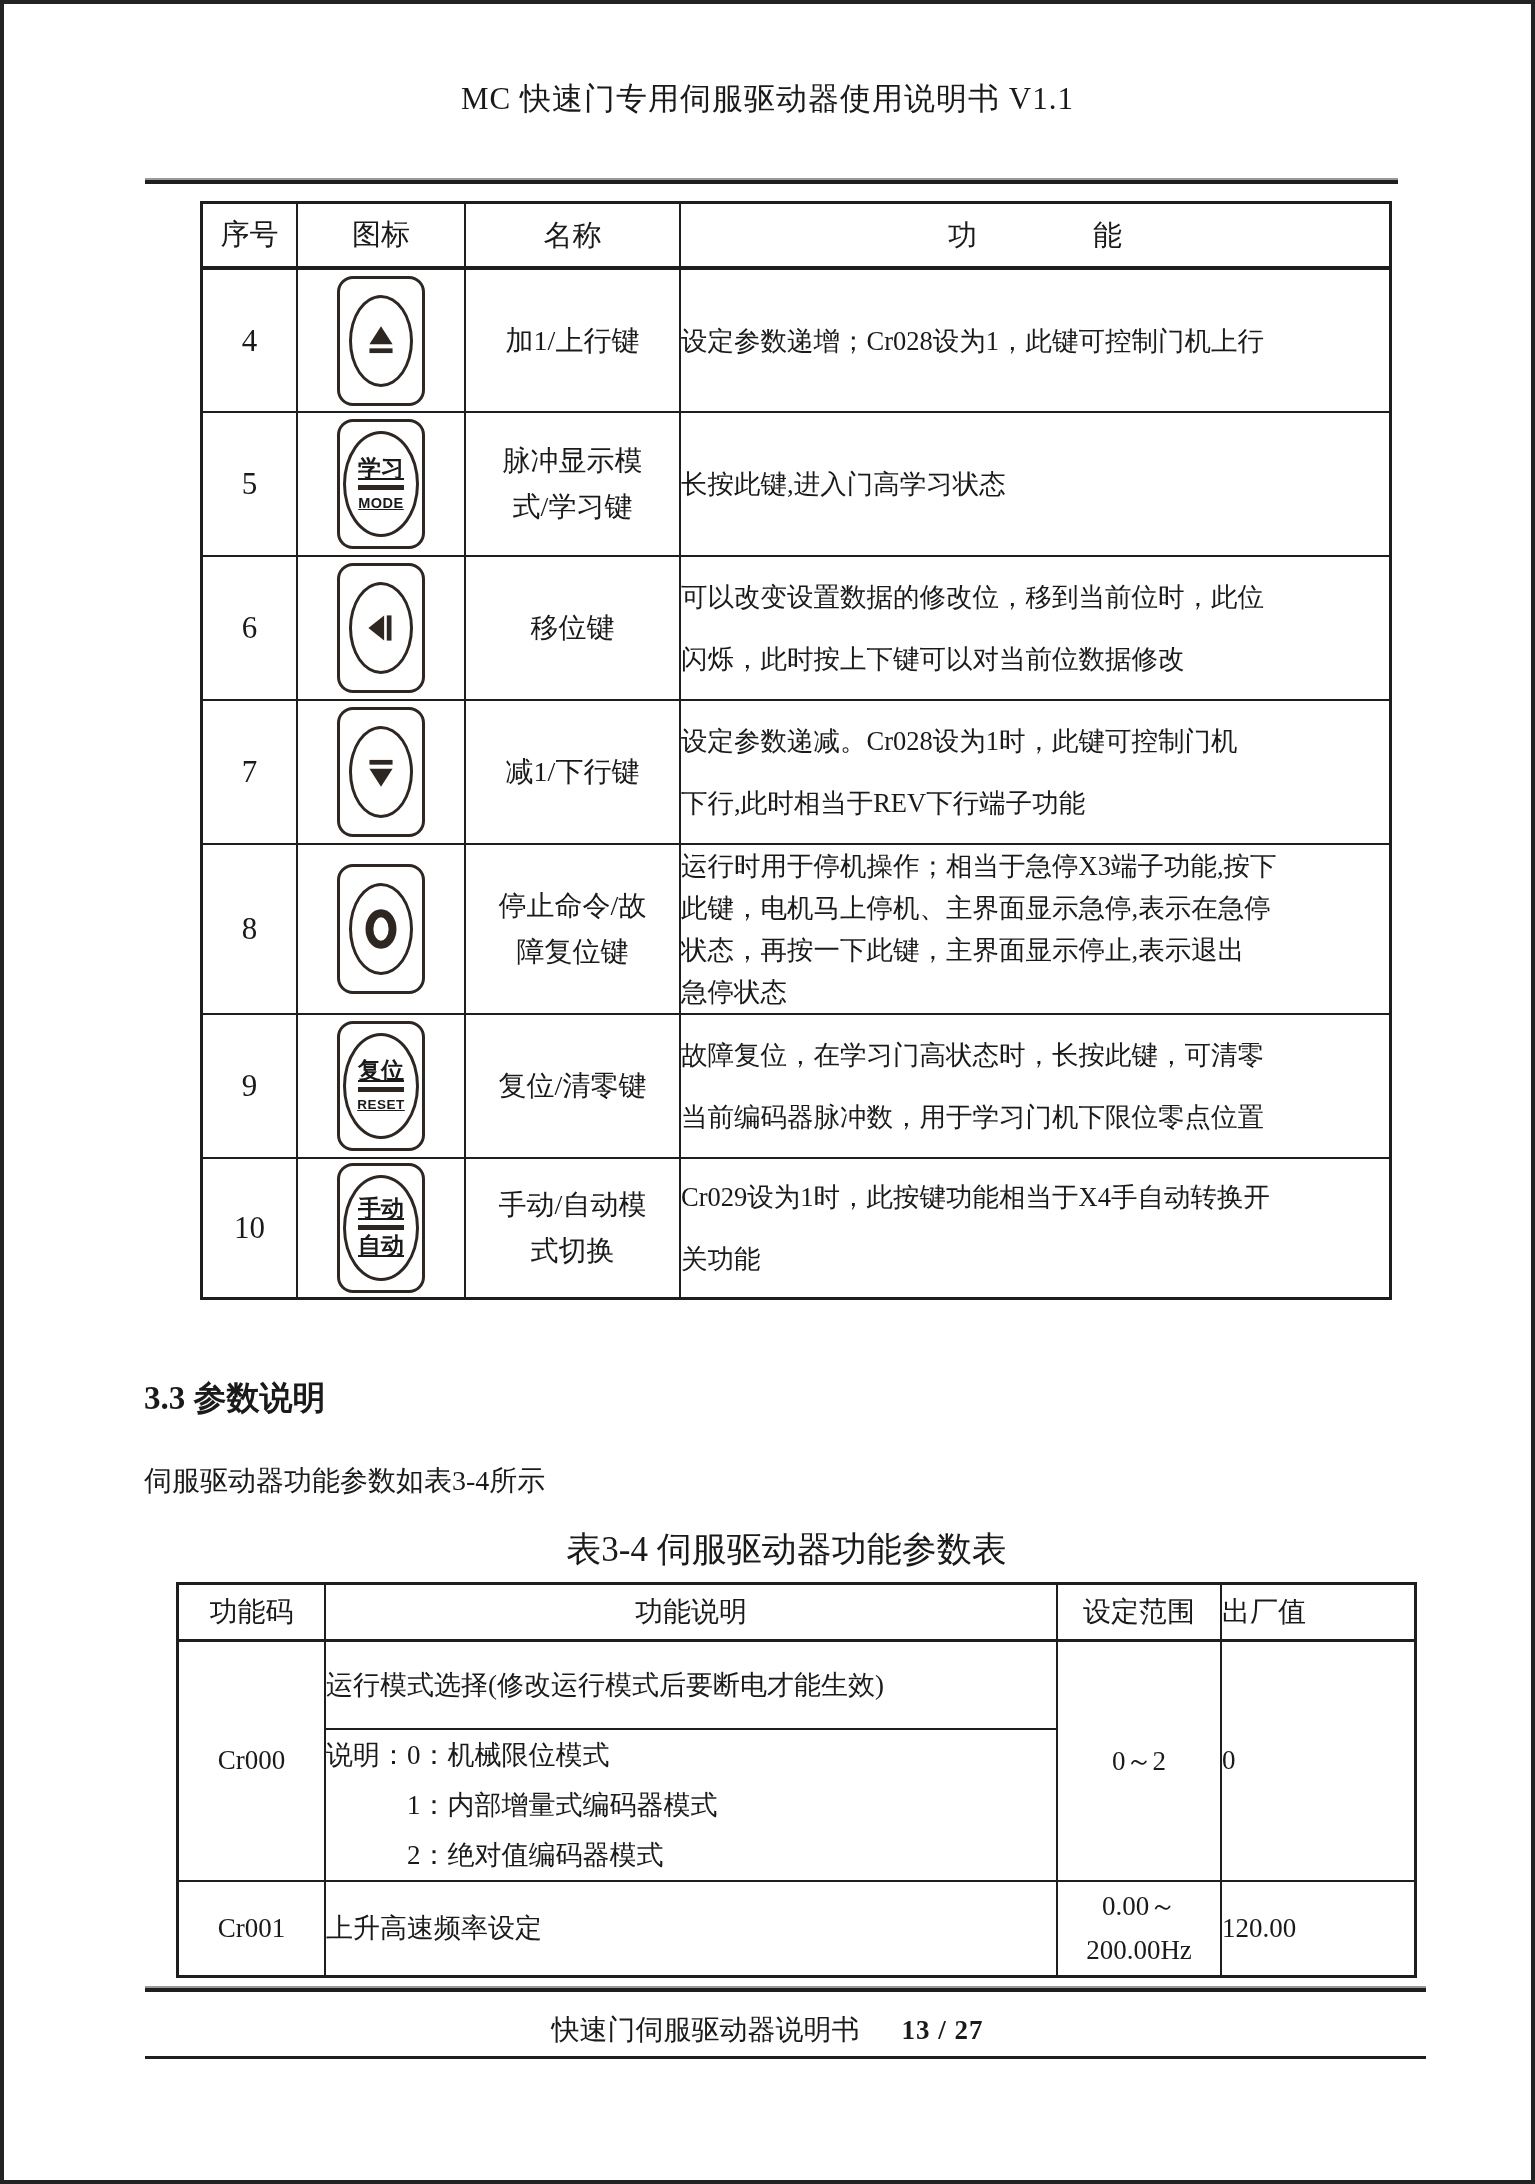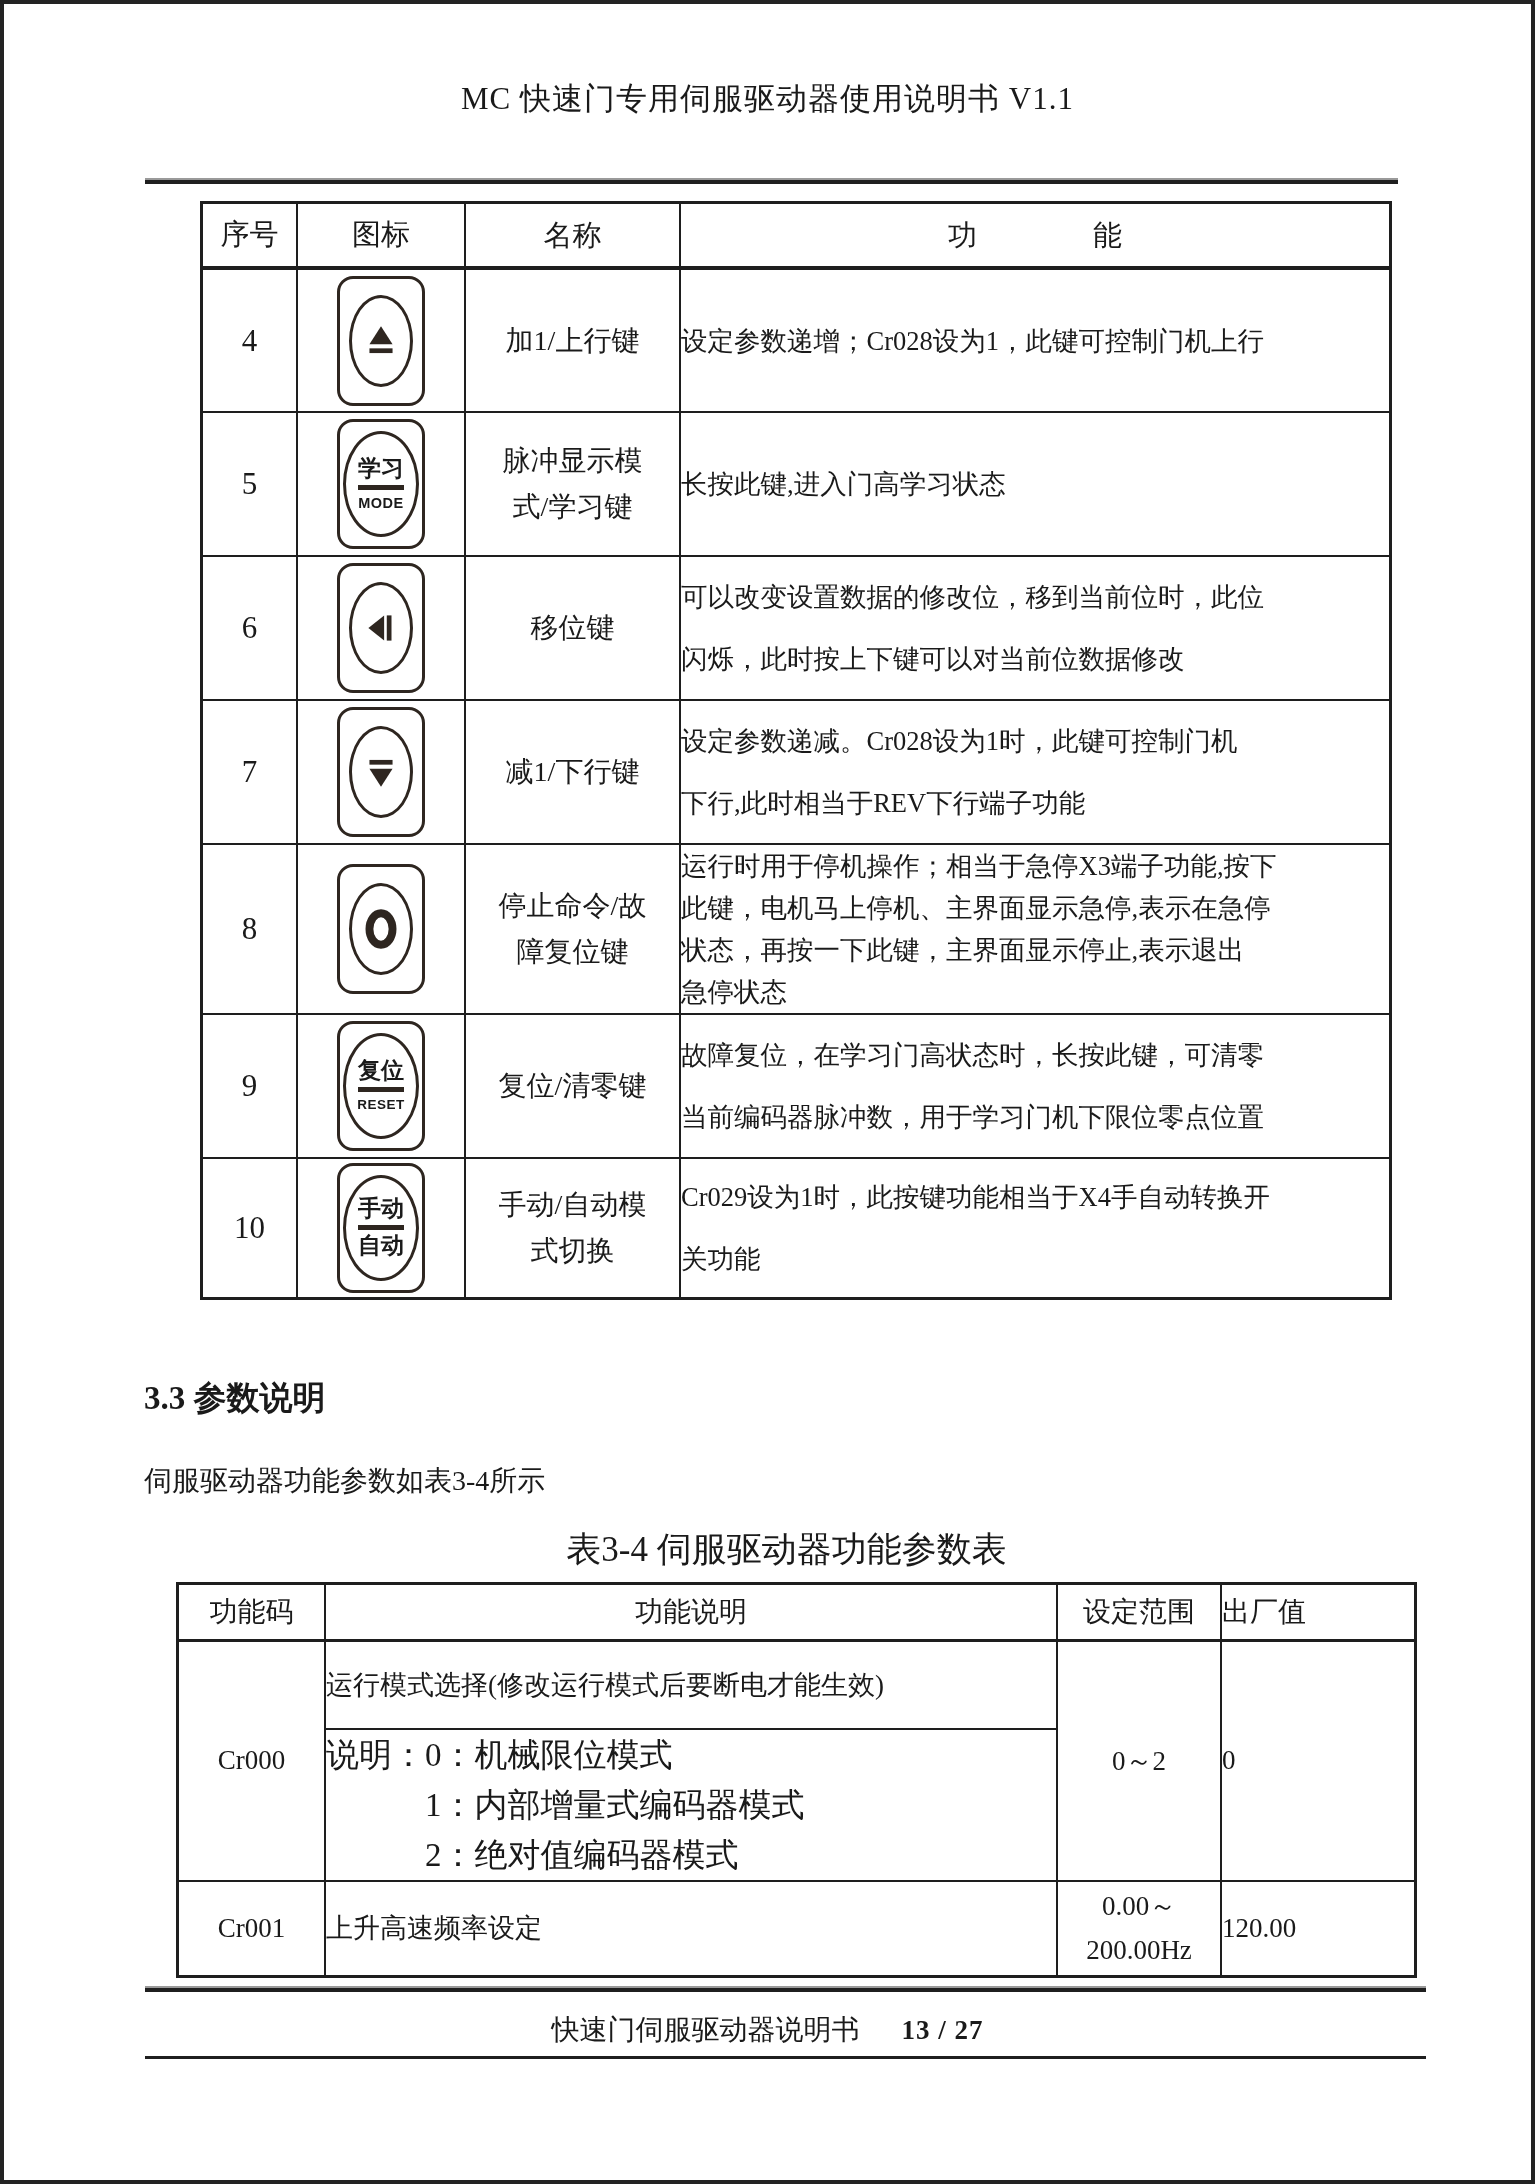--- a/index.html
+++ b/index.html
@@ -16,21 +16,21 @@
   .t1 .hdr th{height:62px;font-size:29px;font-weight:normal;border-bottom:4px solid #1e1e1e;}
   .c-no{width:93px;text-align:center;font-size:31px;}
   .c-icon{width:166px;text-align:center;}
   .c-name{width:213px;text-align:center;font-size:28px;line-height:46px;white-space:pre-line;}
   .c-func{width:708px;text-align:left;font-size:26.5px;line-height:62px;white-space:pre-line;padding:6px 12px 6px 14px;}
   .r{height:144px;}
   .r8{height:170px;}
   .r8 .c-func{line-height:42px;}
   .r10{height:140px;}
   
-  .keycap{width:82px;height:124px;border:3.5px solid #2e2620;border-radius:16px;margin:0 auto;display:flex;align-items:center;justify-content:center;background:#fff;}
+  .keycap{width:82px;height:124px;border:3.5px solid #2e2620;border-radius:16px;margin:0 auto;display:flex;align-items:center;justify-content:center;background:#fff;text-decoration:underline;}
   .oval{width:58px;height:86px;border:3.5px solid #2e2620;border-radius:50%;display:flex;align-items:center;justify-content:center;}
   .oval svg{width:42px;height:42px;fill:#2e2620;display:block;}
   .oval-tall{width:70px;height:100px;border:3.5px solid #2e2620;border-radius:50%;display:flex;flex-direction:column;align-items:center;justify-content:center;}
   .key-top{font-weight:bold;font-size:23px;line-height:26px;white-space:nowrap;}
   .key-bar{width:46px;height:5px;background:#2e2620;margin:3px 0;}
   .key-lat{font-family:"Liberation Sans","DejaVu Sans",sans-serif;font-weight:bold;font-size:14.5px;line-height:20px;letter-spacing:.5px;}
   .key-cjk{font-weight:bold;font-size:23px;line-height:26px;white-space:nowrap;}
   
   .sec-h{position:absolute;top:1372px;left:140px;font-size:33px;font-weight:bold;}
   .sec-p{position:absolute;top:1458px;left:140px;font-size:28px;}
@@ -38,21 +38,21 @@
   
   .t2wrap{position:absolute;top:1578px;left:172px;}
   .t2{width:1229px;border:3px solid #1e1e1e;}
   .t2 .hdr th{height:54px;font-size:28px;font-weight:normal;border-bottom:3px solid #1e1e1e;}
   .p-code{width:145px;text-align:center;font-size:27px;}
   .p-desc{width:730px;text-align:left;font-size:27px;padding:8px 10px 8px 18px;}
   .p-range{width:162px;text-align:center;font-size:27px;line-height:44px;white-space:pre-line;}
   .p-def{width:192px;text-align:left;font-size:27px;}
   .row-desc{height:88px;}
   .row-notes{height:146px;}
-  .notes{white-space:pre-line;line-height:50px;font-size:33px;}
+  .notes{white-space:pre-line;line-height:50px;font-size:27px;}
   .row-cr001{height:96px;}
   
   .f-rule1{position:absolute;top:1984px;left:141px;width:1281px;height:4px;background:#1f1f1f;box-shadow:0 -2px 0 #9a9a9a;}
   .f-rule2{position:absolute;top:2052px;left:141px;width:1281px;height:3px;background:#1f1f1f;}
   .f-text{position:absolute;top:2007px;left:0;width:100%;text-align:center;font-size:28px;}
   .f-text .pg{font-family:Liberation Serif, serif;font-weight:bold;font-size:27px;margin-left:42px;letter-spacing:1px;}
 </style>
 </head>
 <body>
 

